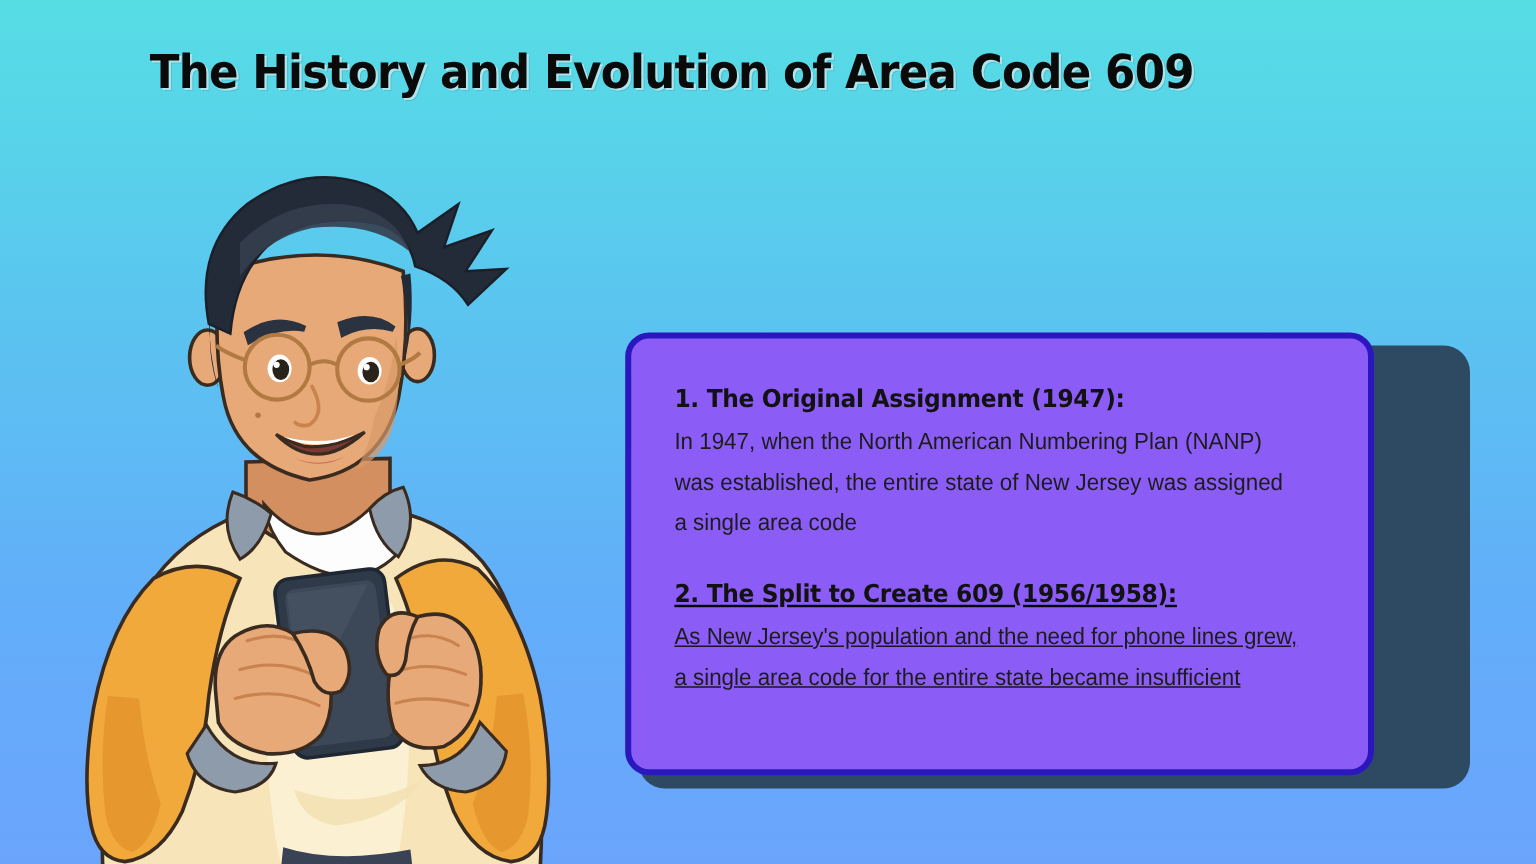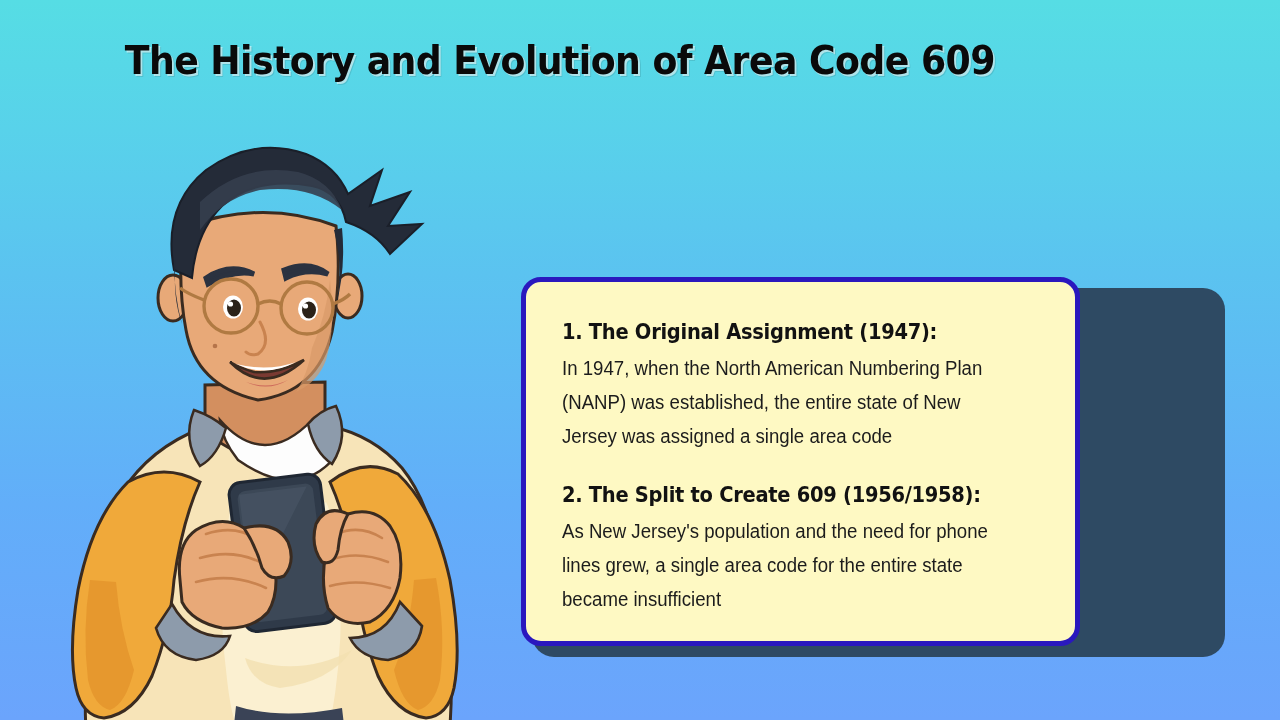--- a/index.html
+++ b/index.html
@@ -28,27 +28,27 @@
   }
 
   
   .card-shadow {
     position:absolute; left:532px; top:288px;
     width:693px; height:369px;
     background:#2e4a63; border-radius:22px;
   }
   .card {
     position:absolute; left:521px; top:277px;
-    width:559px; height:369px;
-    background:#fef9c3;
+    width:624px; height:369px;
+    background:#8b5cf6;
     border:5px solid #2a18be;
     border-radius:20px;
     padding:38px 34px 30px 36px;
   }
-  .section + .section { margin-top:30px; }
+  .section + .section { margin-top:30px;text-decoration:underline; }
   .sec-head {
     font-family:"DejaVu Sans", sans-serif;
     font-weight:bold;
     font-size:20.5px;
     color:#121212;
     letter-spacing:-0.3px;
     transform:scaleX(0.95);
     transform-origin:left center;
     margin-bottom:7px;
     white-space:nowrap;

